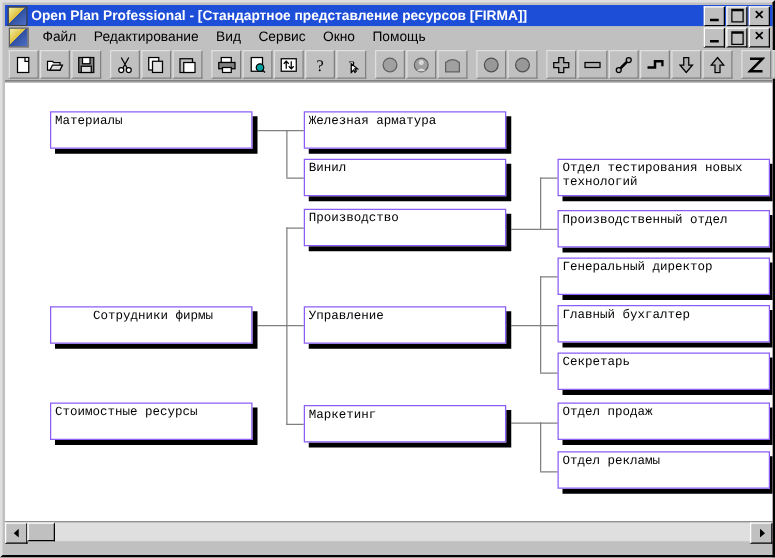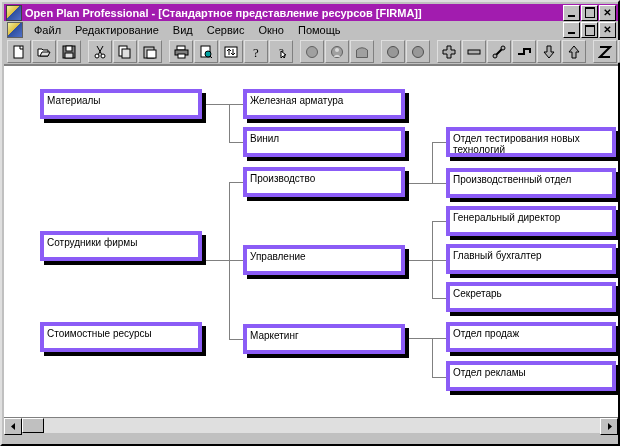--- a/index.html
+++ b/index.html
@@ -13,21 +13,21 @@
   .app{
     width:620px;height:446px;position:relative;
     background:#c0c0c0;
     box-sizing:border-box;
     border-left:2px solid #dfdfdf;border-top:2px solid #dfdfdf;
     border-right:2px solid #000;border-bottom:2px solid #000;
   }
   
   .titlebar{
     position:absolute;left:2px;top:2px;width:614px;height:17px;
-    background:#a21caf;display:flex;align-items:center;
+    background:#1d4ed8;display:flex;align-items:center;
   }
   .title-icon{
     width:14px;height:14px;margin-left:2px;margin-right:3px;
     background:linear-gradient(135deg,#f0f0a0 0%,#e0c040 45%,#3050a0 46%,#5070c8 100%);
     border:1px solid #404040;flex:none;
   }
   .title-text{
     color:#fff;font-weight:bold;font-size:11px;white-space:nowrap;
     letter-spacing:0px;flex:1;overflow:hidden;
   }
@@ -70,23 +70,24 @@
   .tgap{width:6px;flex:none;}
   .tbtn svg{display:block;}
   
   .client{
     position:absolute;left:2px;top:63px;width:614px;height:352px;
     background:#fff;overflow:hidden;
     border-top:1px solid #808080;box-sizing:border-box;
   }
   .node{
     position:absolute;background:#fff;
-    border:4px solid #8b5cf6;
+    border:1px solid #8b5cf6;
     box-sizing:border-box;
     box-shadow:4px 4px 0 0 #000;
+    font-family:Liberation Mono, monospace;
   }
   .node span{
     display:block;padding:2px 0 0 3px;font-size:10px;color:#000;
     line-height:11px;white-space:pre-line;
   }
   .ln{position:absolute;background:#808080;}
   .ln.h{height:1px;}
   .ln.v{width:1px;}
   
   .hscroll{
@@ -365,21 +366,21 @@
       </div>
     <div class="node" style="left:239px;top:101px;width:162px;height:30px;">
         <span>Производство</span>
       </div>
     <div class="node" style="left:442px;top:102px;width:170px;height:30px;">
         <span>Производственный отдел</span>
       </div>
     <div class="node" style="left:442px;top:140px;width:170px;height:30px;">
         <span>Генеральный директор</span>
       </div>
-    <div class="node" style="left:36px;top:165px;width:162px;height:30px;">
+    <div class="node" style="left:36px;top:179px;width:162px;height:30px;text-align:center;">
         <span>Сотрудники фирмы</span>
       </div>
     <div class="node" style="left:239px;top:179px;width:162px;height:30px;">
         <span>Управление</span>
       </div>
     <div class="node" style="left:442px;top:178px;width:170px;height:30px;">
         <span>Главный бухгалтер</span>
       </div>
     <div class="node" style="left:36px;top:220px;width:162px;height:30px;margin-top:36px;">
         <span>Стоимостные ресурсы</span>

